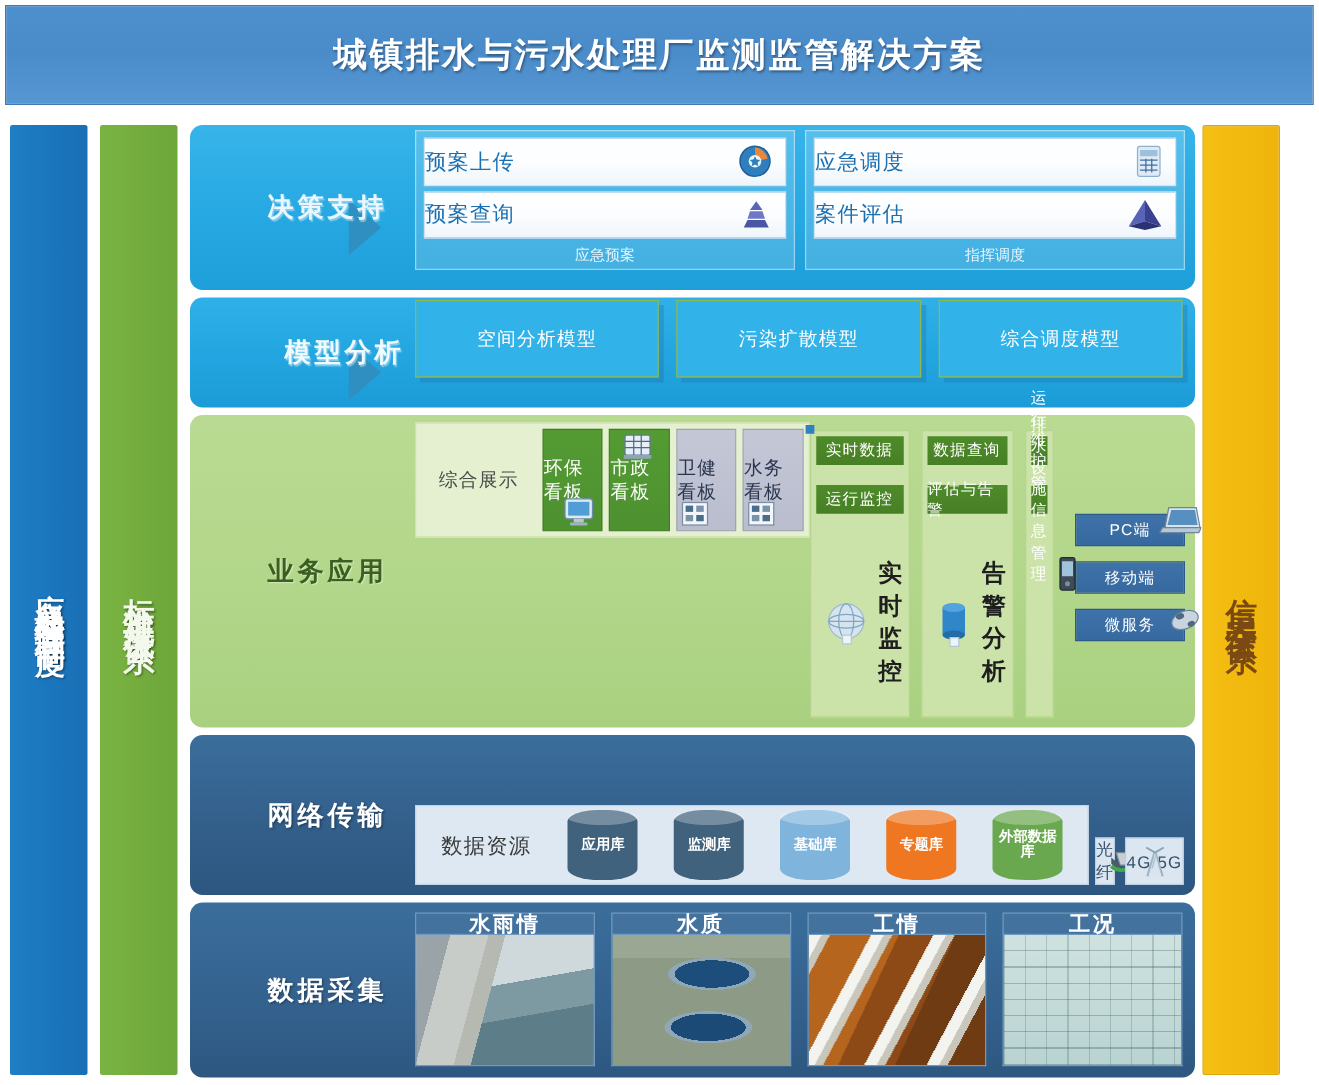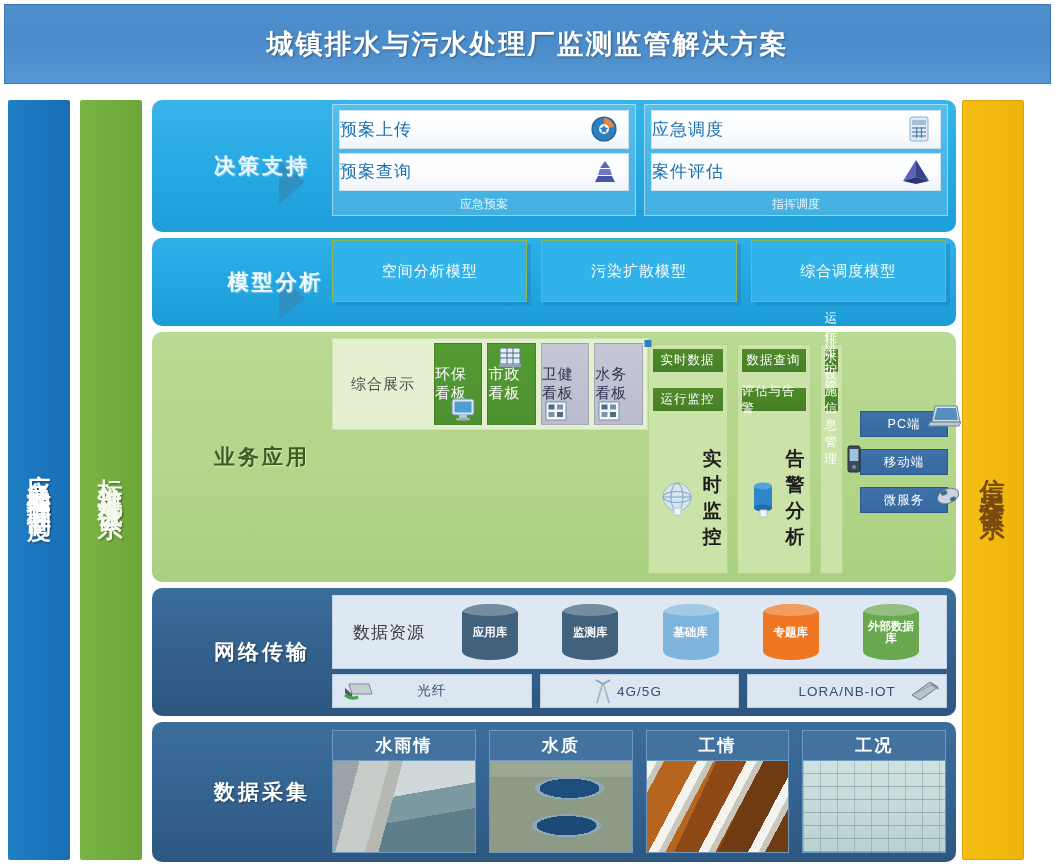--- a/index.html
+++ b/index.html
@@ -186,21 +186,21 @@
   
   #row-network {
     top: 490px; height: 128px;
     background: linear-gradient(180deg,#3b6e9c 0%,#335f8b 55%,#2d5780 100%);
     align-items: stretch;
   }
   #row-network .rowlabel {
     color:#ffffff; display:flex; align-items:center; justify-content:center;
     text-shadow:1px 1px 2px rgba(0,0,0,.4);
   }
-  .net-body { display:flex; flex-direction:column; height:100%; padding:7px 9px 8px 0; gap:5px; }
+  .net-body { display:flex; flex-direction:row; height:100%; padding:7px 9px 8px 0; gap:5px;align-items:flex-end; }
   .db-strip {
     flex:1; background:#dde8f2; border:1px solid #c3d4e4;
     display:flex; align-items:center; padding:3px 8px; gap:6px;
   }
   .db-lead { flex:0 0 96px; font-size:17px; color:#3b3b3b; letter-spacing:1px; text-align:center; }
   .db-cell { flex:1; display:flex; align-items:center; justify-content:center; }
   .db {
     width:56px; height:56px; position:relative;
     display:flex; align-items:center; justify-content:center;
     text-align:center; line-height:1.05;
@@ -226,21 +226,21 @@
     background: linear-gradient(180deg,#3b6e9c 0%,#34628f 55%,#2d5780 100%);
     align-items: stretch;
   }
   #row-collect .rowlabel {
     color:#ffffff; display:flex; align-items:center; justify-content:center;
     text-shadow:1px 1px 2px rgba(0,0,0,.4);
   }
   .col-body { display:flex; gap:13px; padding:8px 10px 9px 0; height:100%; }
   .col-card { flex:1; display:flex; flex-direction:column; }
   .col-head {
-    height:31px; background:#43729e; border:1px solid #6f98bf;
+    height:18px; background:#43729e; border:1px solid #6f98bf;
     color:#ffffff; font-size:17px; font-weight:bold; letter-spacing:2px;
     display:flex; align-items:center; justify-content:center;
   }
   .col-photo { flex:1; border:1px solid #6f98bf; border-top:none; overflow:hidden; position:relative; }
 
   
   .ph-levee {
     background:
       linear-gradient(105deg, #9aa3a8 0 16%, #c8ccc9 16% 34%, #b6b9b2 34% 42%, transparent 42%),
       linear-gradient(170deg, #cfd8da 0 40%, #7d9aa2 40% 62%, #5d7d88 62% 100%),
@@ -575,30 +575,20 @@
             <div class="link-box">
               <span class="ic" style="left:26%;">
                 <svg width="22" height="28" viewBox="0 0 22 28">
                   <path d="M11 6 L5 26 M11 6 L17 26" stroke="#9fb4c4" stroke-width="2" fill="none"></path>
                   <path d="M4 3 L11 7 L18 3" stroke="#8aa3b6" stroke-width="1.6" fill="none"></path>
                   <polygon points="11,7 16,25 6,25" fill="#d7e3ec" opacity=".75"></polygon>
                 </svg>
               </span>
               <span>4G/5G</span>
             </div>
-            <div class="link-box">
-              <span>LORA/NB-IOT</span>
-              <span class="ic" style="right:4px;">
-                <svg width="36" height="24" viewBox="0 0 36 24">
-                  <polygon points="6,16 24,3 32,8 14,21" fill="#b9c3cb" stroke="#6e7a85"></polygon>
-                  <polygon points="24,3 32,8 33,11 25,6" fill="#808d98"></polygon>
-                  <line x1="10" y1="14" x2="27" y2="5" stroke="#8d99a3" stroke-width="1"></line>
-                </svg>
-              </span>
-            </div>
           </div>
 
         </div>
       </div>
     </div>
 
     <div class="row" id="row-collect">
       <div class="rowlabel">数据采集</div>
       <div class="rowbody">
         <div class="col-body">

